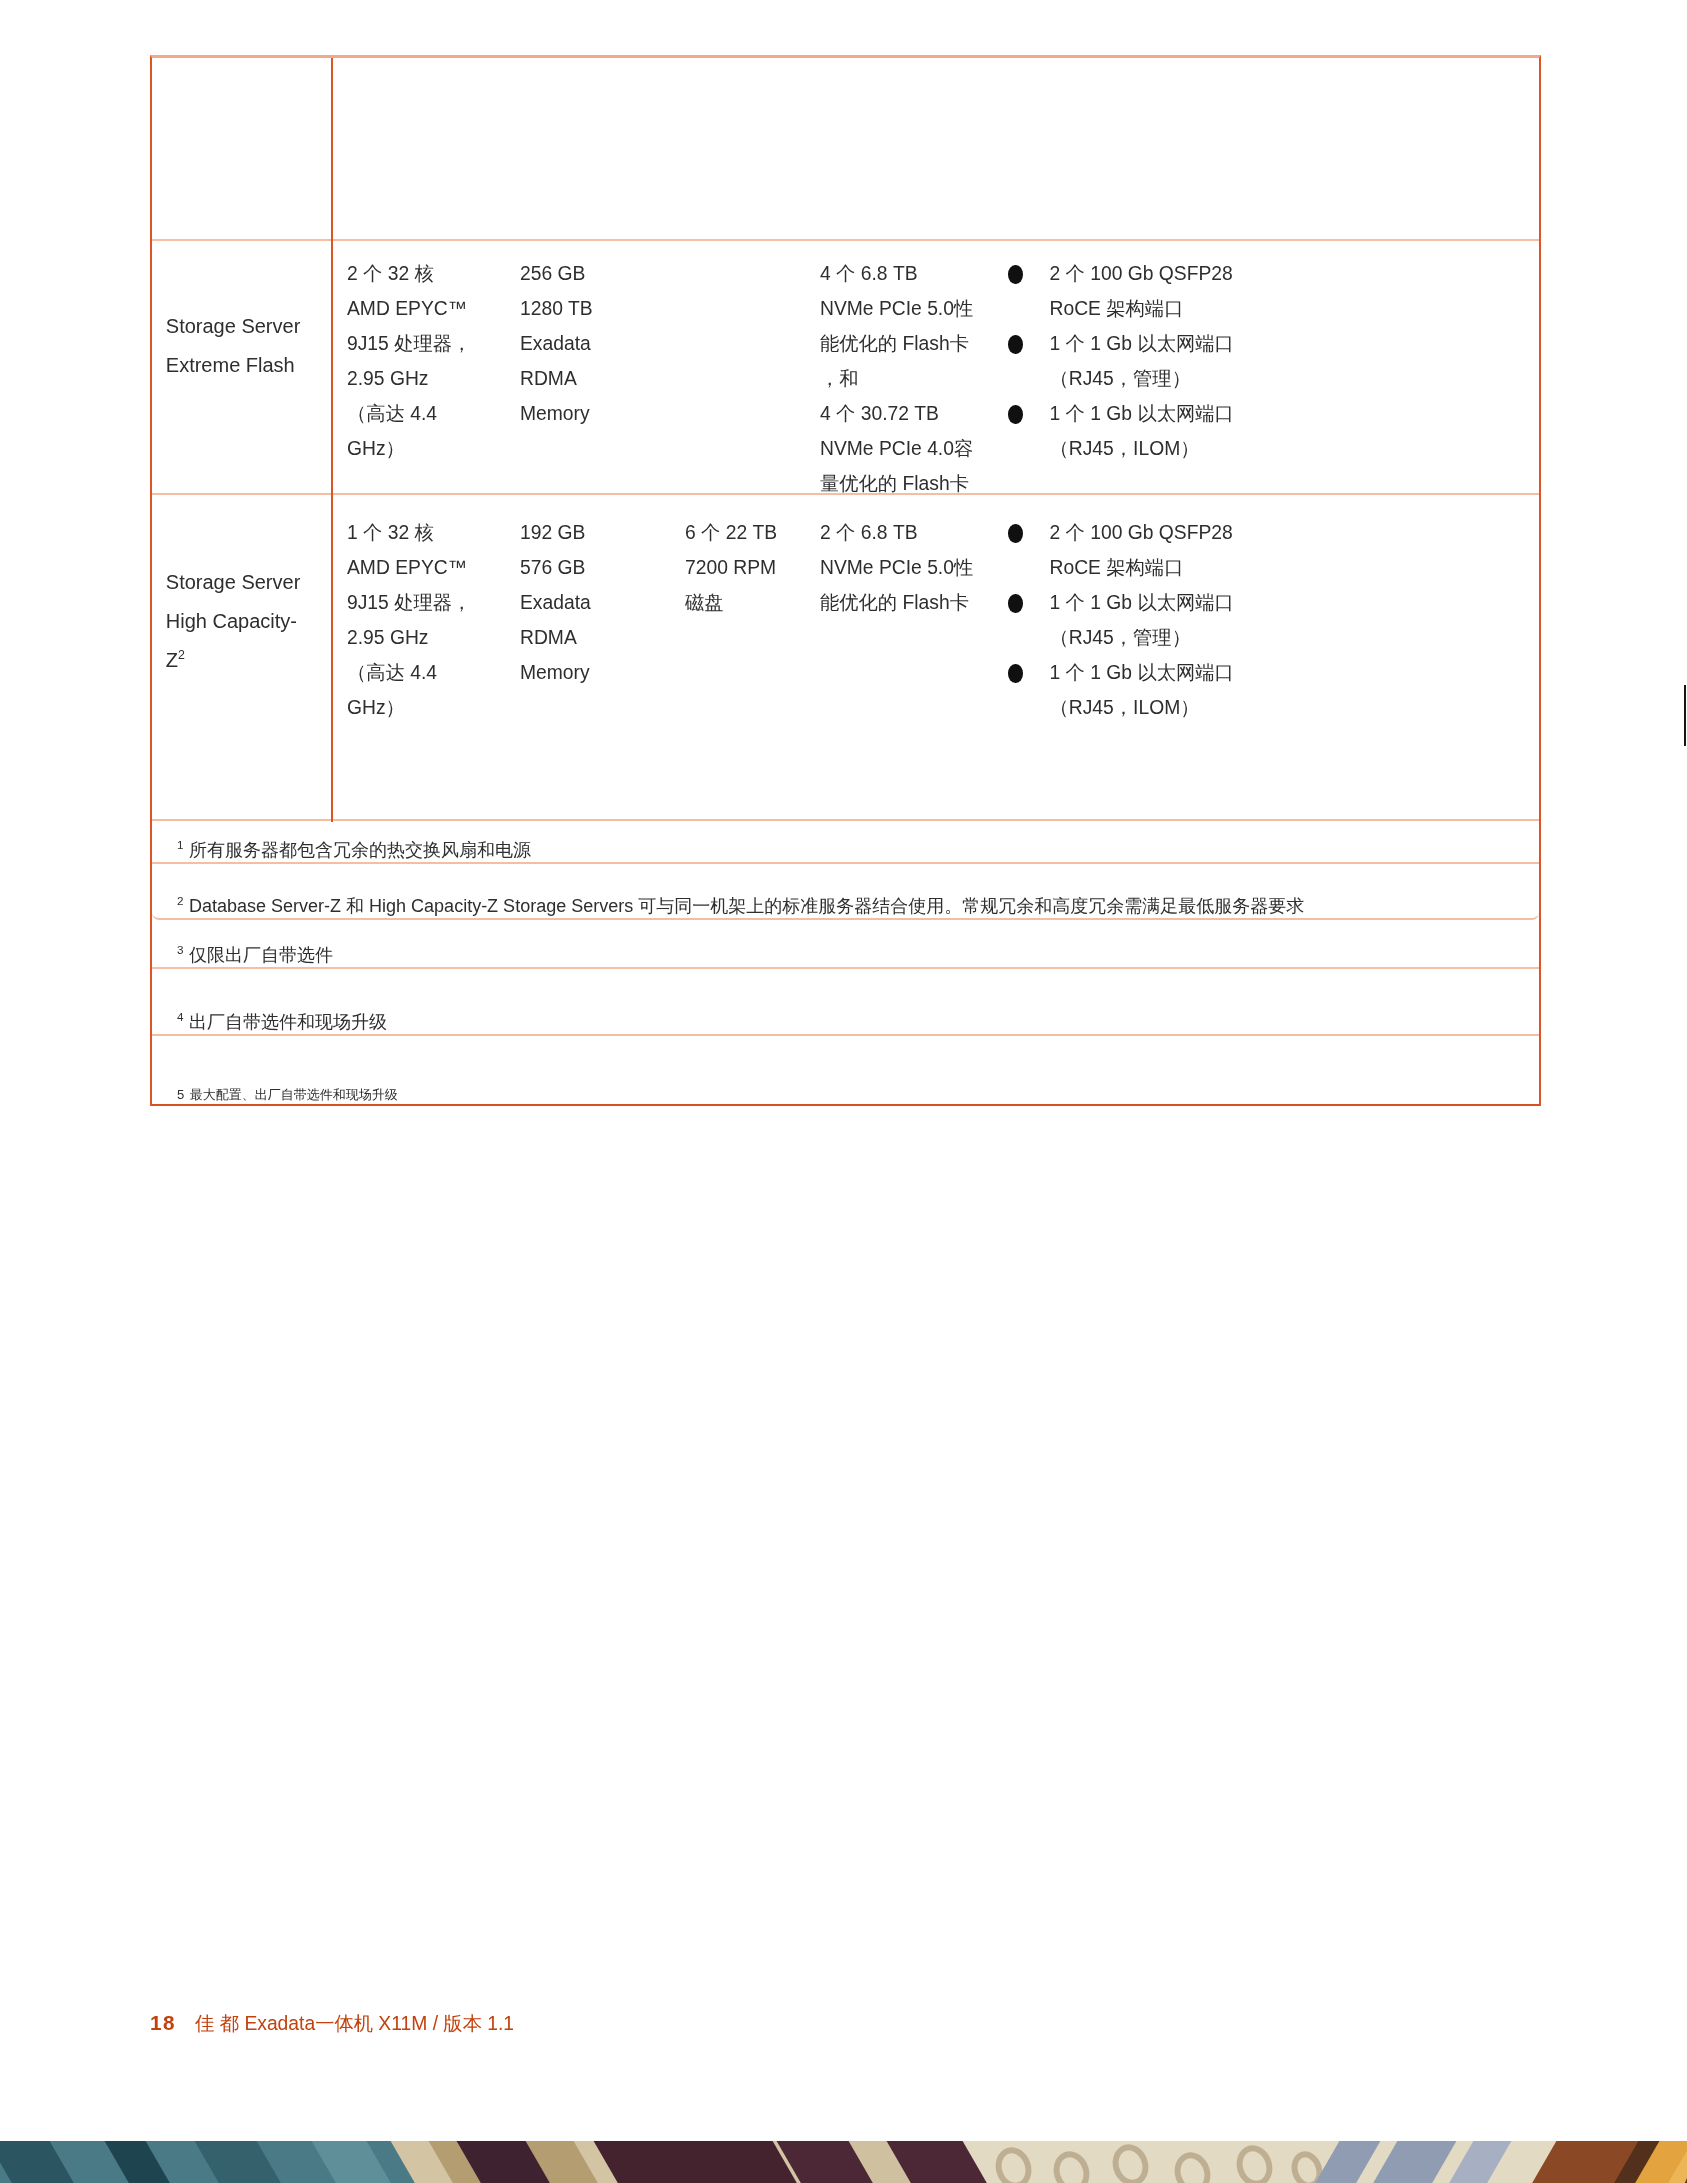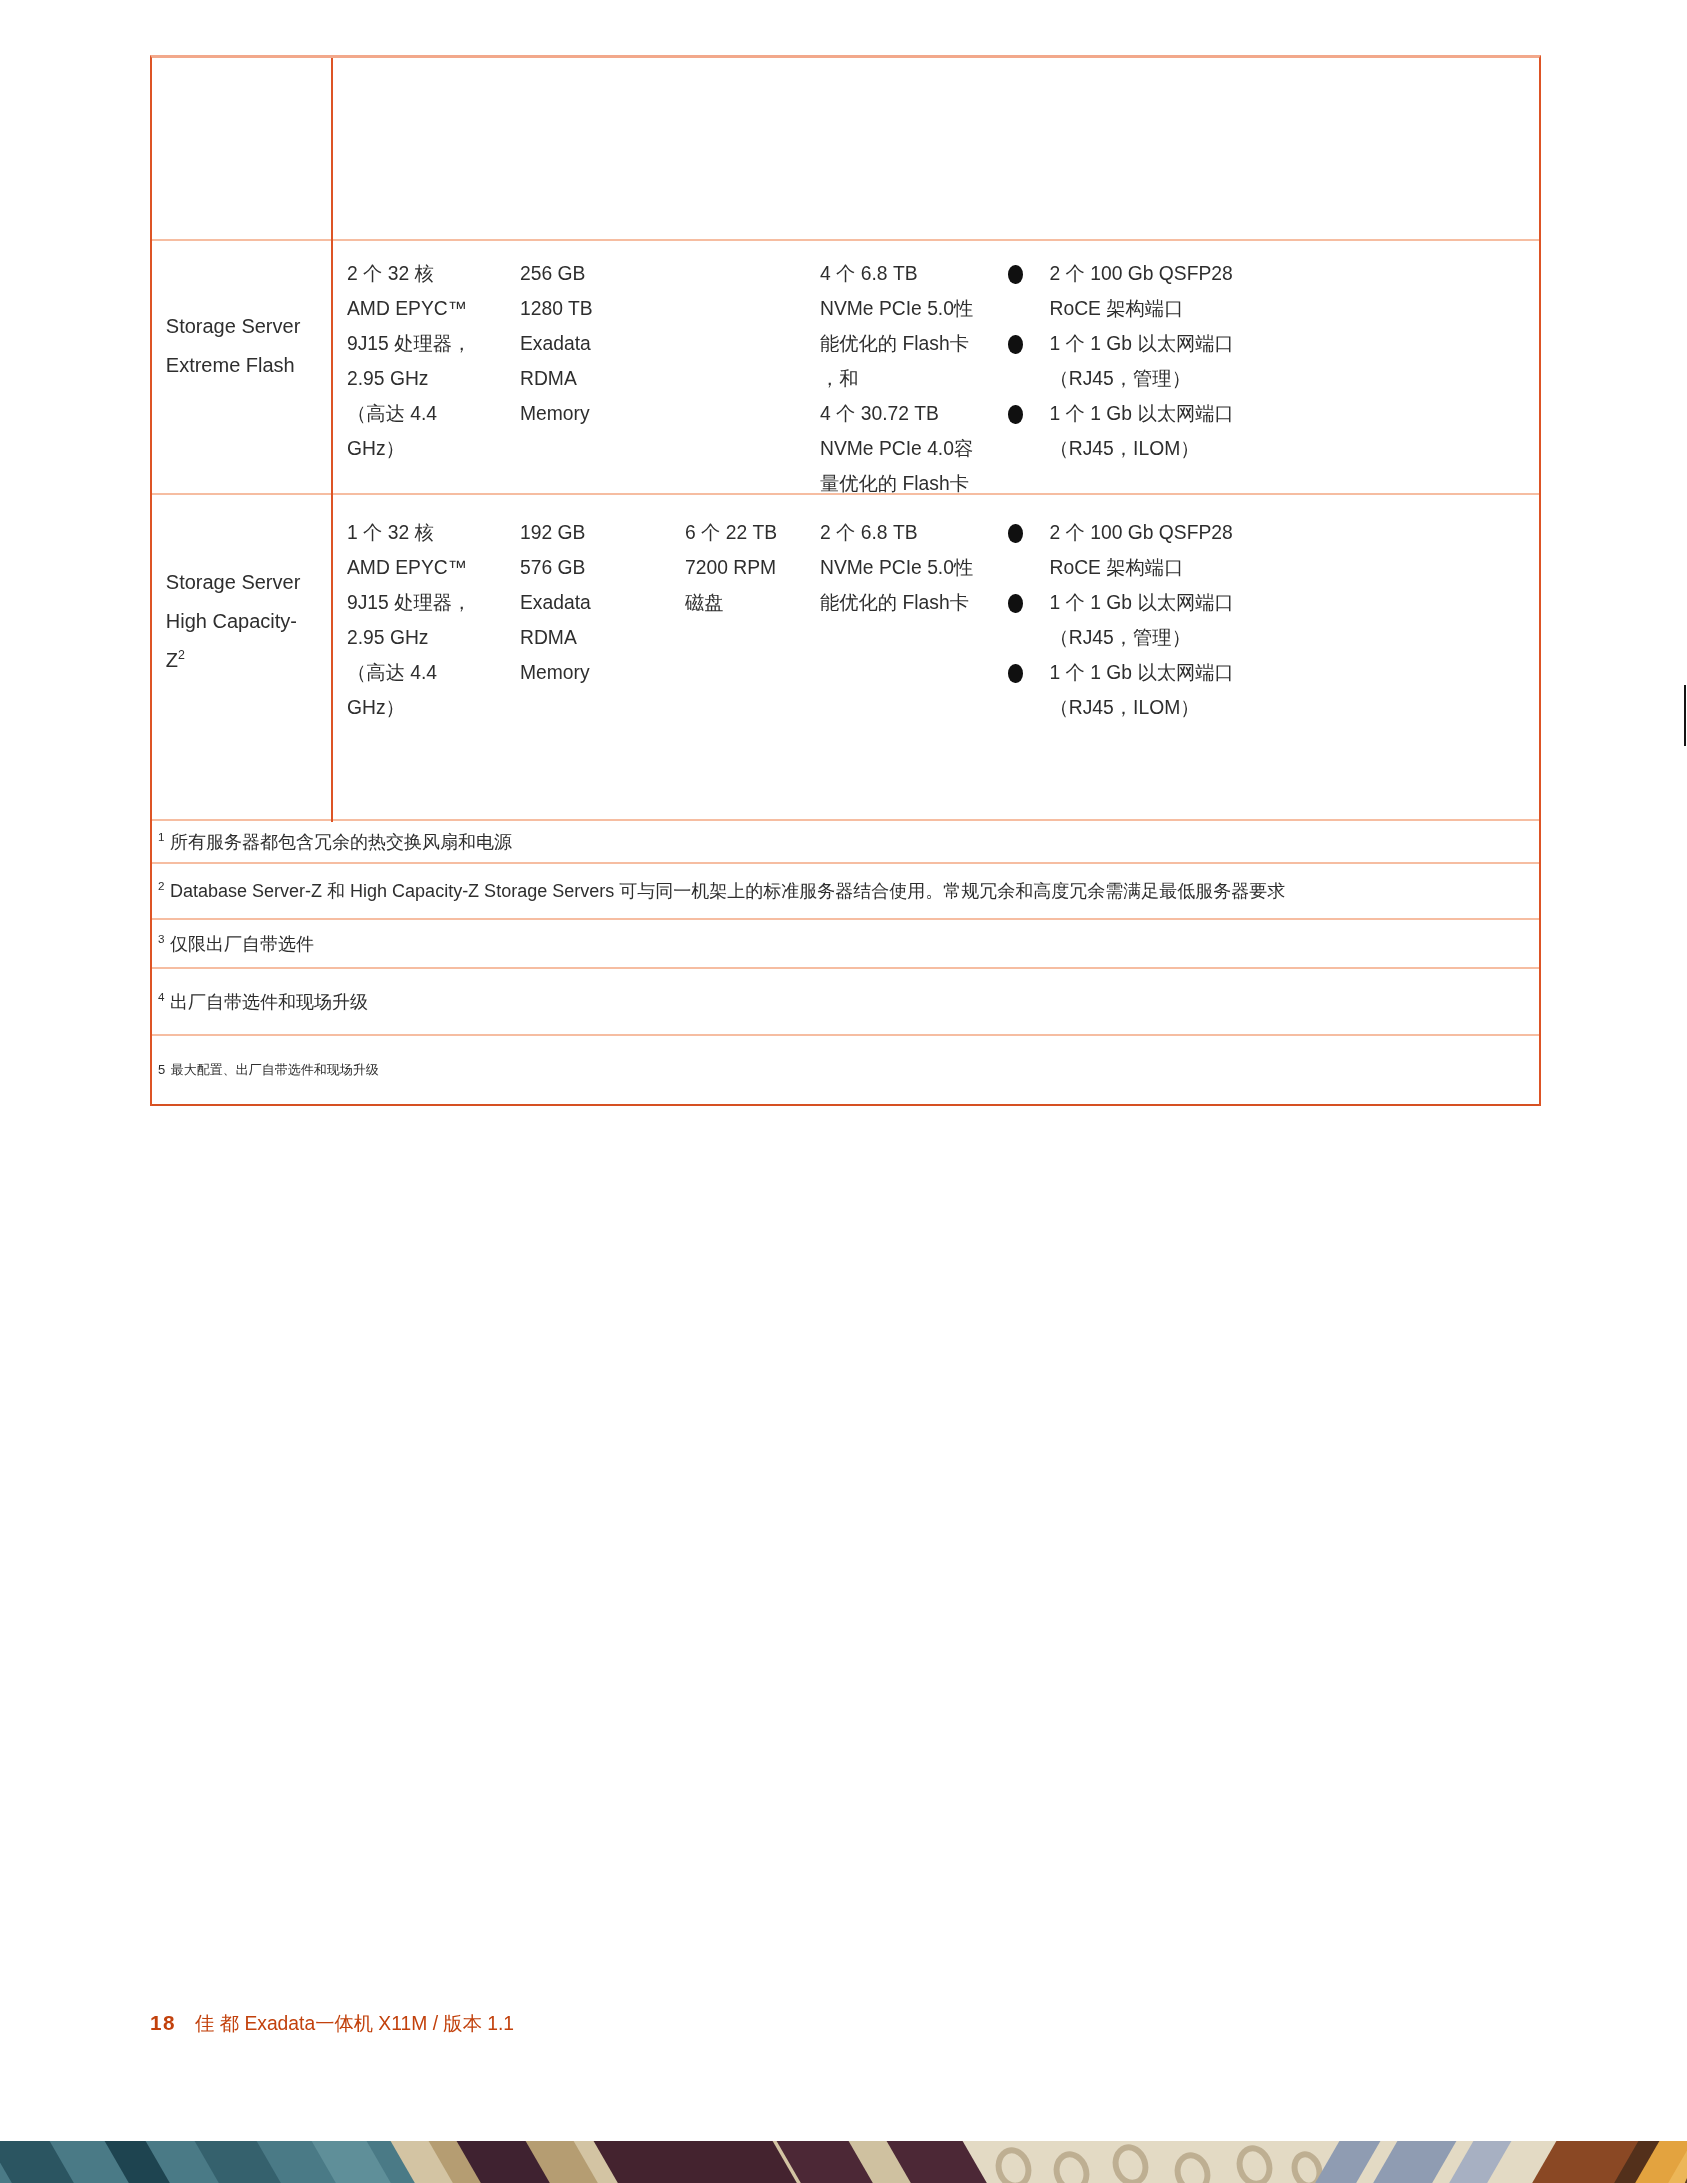--- a/index.html
+++ b/index.html
@@ -26,23 +26,23 @@
   .cell.network{left:856px;}
   .r-ef .cell{padding-top:15px;}
   .r-hc .cell{padding-top:20px;}
   .r-ef .cell.label{padding-top:66px;}
   .r-hc .cell.label{padding-top:68px;}
   sup{font-size:12.4px;line-height:0;}
   .bullet{display:flex;}
   .dot{flex:0 0 14.5px;width:14.5px;height:18.6px;border-radius:50%;background:#101010;margin-top:9px;margin-right:27px;}
   .blines{flex:1;}
   
-  .fnrow{position:relative;display:flex;align-items:center;padding-left:6px;font-size:18px;}
+  .fnrow{position:relative;display:flex;align-items:flex-end;padding-left:25px;font-size:18px;}
   .fnrow.f1{height:41px;border-bottom:2.8px solid #f6bda1;}
-  .fnrow.f2{height:54px;border-bottom:2.8px solid #f6bda1;}
+  .fnrow.f2{height:54px;border-bottom:2.8px solid #f6bda1;border-radius:7px;}
   .fnrow.f3{height:47px;border-bottom:2.8px solid #f6bda1;}
   .fnrow.f4{height:65px;border-bottom:2.8px solid #f6bda1;}
   .fnrow.f5{height:68px;border-bottom:2.1px solid #d65022;font-size:13px;}
   .fnrow sup{font-size:11.7px;margin-right:5.5px;}
   .fn5num{margin-right:5.5px;}
   
   .page-footer{position:absolute;left:150px;top:2010px;display:flex;align-items:baseline;gap:19.3px;font-size:19.3px;color:#c2410c;white-space:nowrap;}
   .page-num{font-weight:bold;font-size:20.7px;letter-spacing:1.4px;}
   
   .scroll-thumb{position:absolute;left:1684px;top:685px;width:2.1px;height:61px;background:#151515;}

